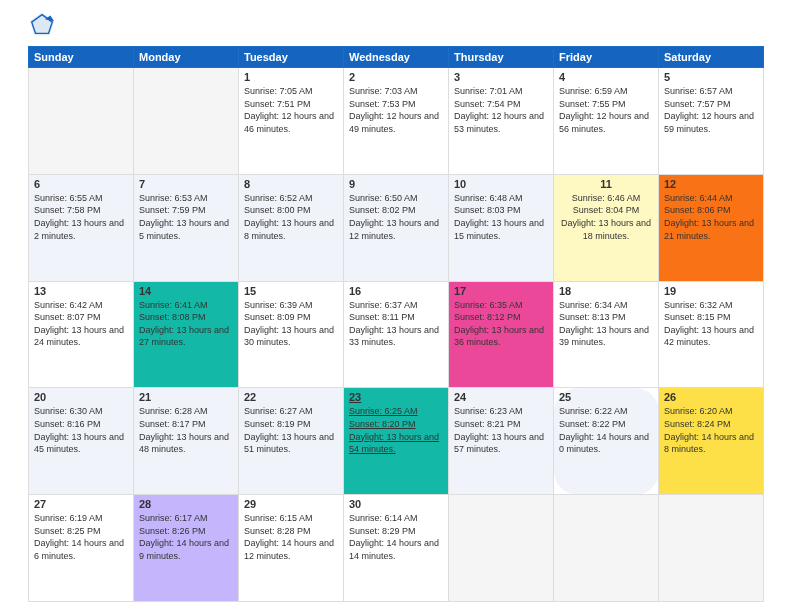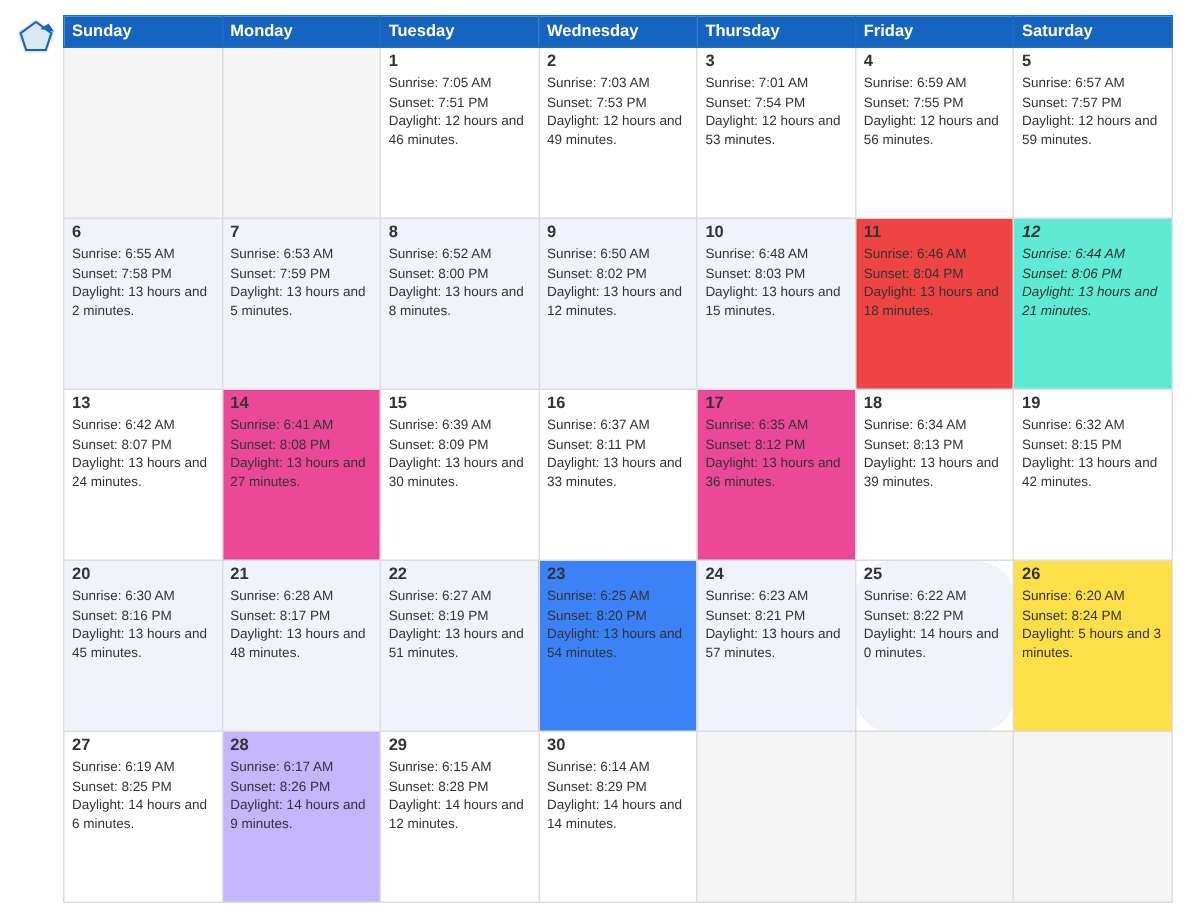--- a/index.html
+++ b/index.html
@@ -6,23 +6,23 @@
     body {
       width: 792px;
       height: 612px;
       font-family: Arial, sans-serif;
       background: #fff;
       overflow: hidden;
     }
     .page {
       width: 792px;
       height: 612px;
-      padding: 10px 10px;
+      padding: 10px 28px;
       display: flex;
-      flex-direction: row;
+      flex-direction: column;
     }
     .header {
       display: flex;
       justify-content: space-between;
       align-items: flex-start;
       margin-bottom: 8px;
     }
     .logo {
       display: flex;
       align-items: center;
@@ -212,47 +212,47 @@
         </div>
       </td>
           <td style="background: rgb(240, 244, 250);">
         <span class="day-number">10</span>
         <div class="day-info">
           <span>Sunrise: 6:48 AM</span><br>
           <span>Sunset: 8:03 PM</span><br>
           <span>Daylight: 13 hours and 15 minutes.</span>
         </div>
       </td>
-          <td style="background: #ef4444;">
+          <td style="background: #fef9c3; text-align: center;">
         <span class="day-number">11</span>
         <div class="day-info">
           <span>Sunrise: 6:46 AM</span><br>
           <span>Sunset: 8:04 PM</span><br>
           <span>Daylight: 13 hours and 18 minutes.</span>
         </div>
       </td>
-          <td style="background: #5eead4; font-style: italic;">
+          <td style="background: #f97316;">
         <span class="day-number">12</span>
         <div class="day-info">
           <span>Sunrise: 6:44 AM</span><br>
           <span>Sunset: 8:06 PM</span><br>
           <span>Daylight: 13 hours and 21 minutes.</span>
         </div>
       </td>
         </tr>
         <tr>
           <td style="background: rgb(255, 255, 255);">
         <span class="day-number">13</span>
         <div class="day-info">
           <span>Sunrise: 6:42 AM</span><br>
           <span>Sunset: 8:07 PM</span><br>
           <span>Daylight: 13 hours and 24 minutes.</span>
         </div>
       </td>
-          <td style="background: #ec4899; margin-left: 14px;">
+          <td style="background: #14b8a6; margin-left: 14px;">
         <span class="day-number">14</span>
         <div class="day-info">
           <span>Sunrise: 6:41 AM</span><br>
           <span>Sunset: 8:08 PM</span><br>
           <span>Daylight: 13 hours and 27 minutes.</span>
         </div>
       </td>
           <td style="background: rgb(255, 255, 255);">
         <span class="day-number">15</span>
         <div class="day-info">
@@ -312,21 +312,21 @@
         </div>
       </td>
           <td style="background: rgb(240, 244, 250);">
         <span class="day-number">22</span>
         <div class="day-info">
           <span>Sunrise: 6:27 AM</span><br>
           <span>Sunset: 8:19 PM</span><br>
           <span>Daylight: 13 hours and 51 minutes.</span>
         </div>
       </td>
-          <td style="background: #3b82f6;">
+          <td style="background: #14b8a6; text-decoration: underline;">
         <span class="day-number">23</span>
         <div class="day-info">
           <span>Sunrise: 6:25 AM</span><br>
           <span>Sunset: 8:20 PM</span><br>
           <span>Daylight: 13 hours and 54 minutes.</span>
         </div>
       </td>
           <td style="background: rgb(240, 244, 250);">
         <span class="day-number">24</span>
         <div class="day-info">
@@ -341,21 +341,21 @@
           <span>Sunrise: 6:22 AM</span><br>
           <span>Sunset: 8:22 PM</span><br>
           <span>Daylight: 14 hours and 0 minutes.</span>
         </div>
       </td>
           <td style="background: #fde047;">
         <span class="day-number">26</span>
         <div class="day-info">
           <span>Sunrise: 6:20 AM</span><br>
           <span>Sunset: 8:24 PM</span><br>
-          <span>Daylight: 5 hours and 3 minutes.</span>
+          <span>Daylight: 14 hours and 8 minutes.</span>
         </div>
       </td>
         </tr>
         <tr>
           <td style="background: rgb(255, 255, 255);">
         <span class="day-number">27</span>
         <div class="day-info">
           <span>Sunrise: 6:19 AM</span><br>
           <span>Sunset: 8:25 PM</span><br>
           <span>Daylight: 14 hours and 6 minutes.</span>

